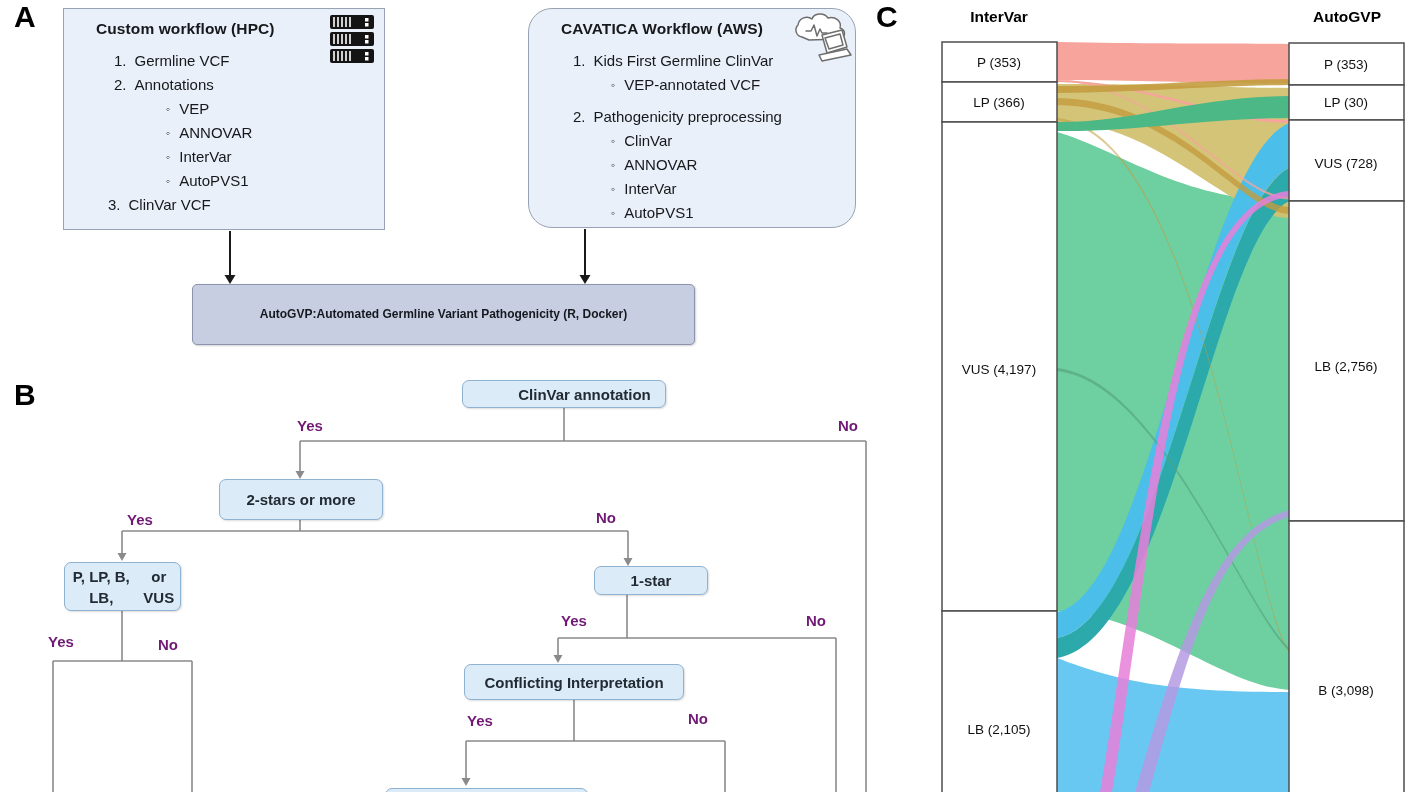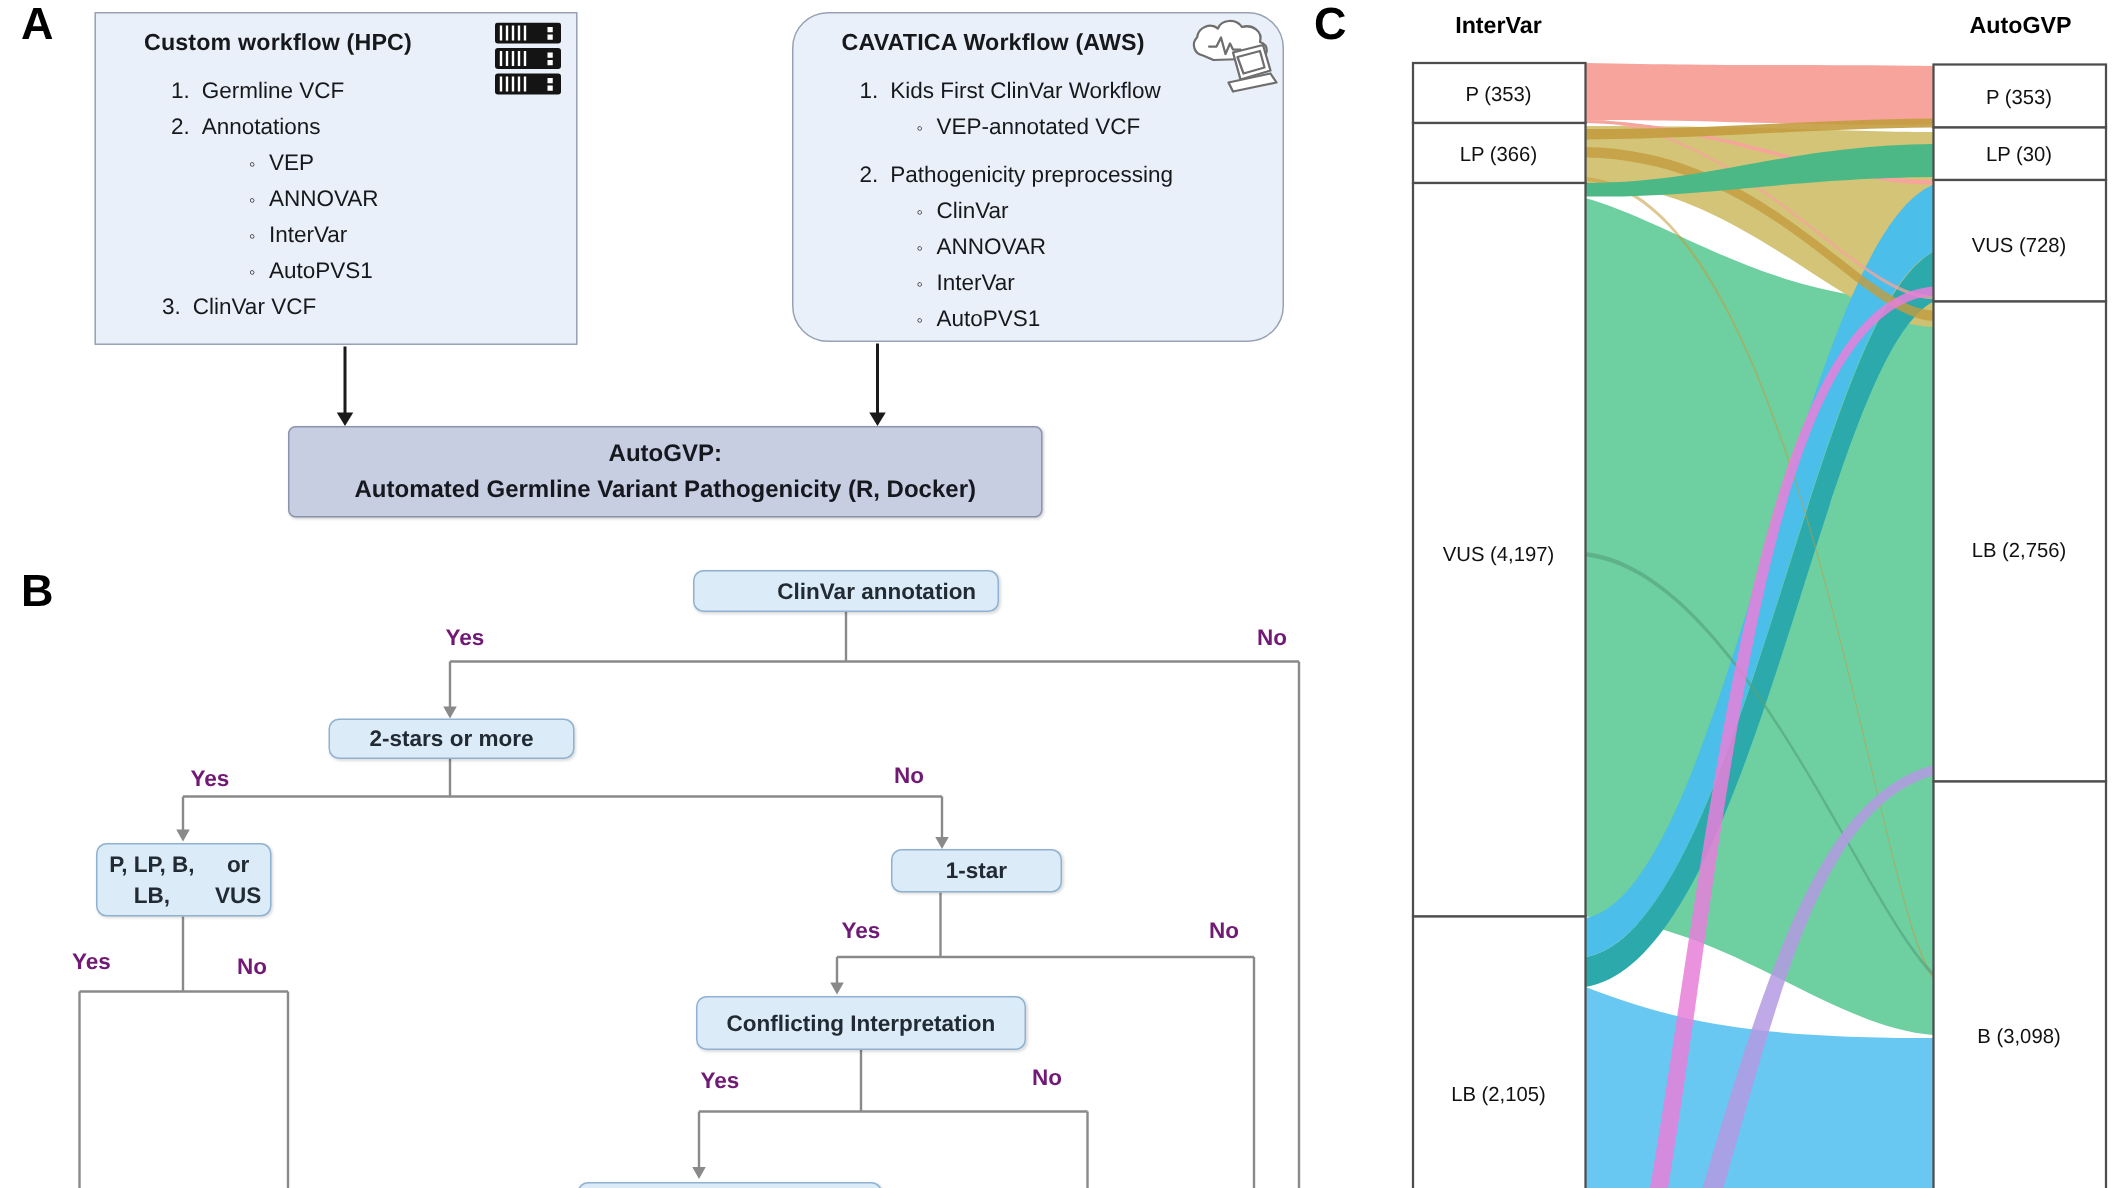--- a/index.html
+++ b/index.html
@@ -18,22 +18,22 @@
   .indent-b .wf-line{padding-left:12px;}
   .wf-sub{display:flex;gap:9px;line-height:24px;align-items:flex-start;}
   .indent-a .wf-sub{padding-left:70px;}
   .indent-b .wf-sub{padding-left:50px;}
   .wf-sub::before{content:"\25E6";font-size:12px;color:#222;}
   .gap-top{margin-top:8px;}
   .wf-icon{position:absolute;}
   
   .autogvp{position:absolute;left:192px;top:284px;width:503px;height:61px;background:#c8cee1;
            border:1.5px solid #8b94ad;border-radius:5px;box-sizing:border-box;display:flex;
-           flex-direction:column;align-items:center;justify-content:center;font-weight:700;
-           font-size:16px;color:#15191f;line-height:1.45;box-shadow:1px 1px 2px rgba(0,0,0,.18);}
+           flex-direction:row;align-items:center;justify-content:center;font-weight:700;
+           font-size:12px;color:#15191f;line-height:1.45;box-shadow:1px 1px 2px rgba(0,0,0,.18);}
   
   .b-box{position:absolute;background:#dcebf8;border:1.5px solid #8fb2d1;border-radius:7px;
          box-sizing:border-box;display:flex;align-items:center;justify-content:center;
          font-size:15px;font-weight:600;color:#222b33;box-shadow:1px 1px 2px rgba(0,0,0,.14);
          text-align:center;line-height:1.4;}
   .yn{position:absolute;font-size:15px;font-weight:700;color:#701a75;}
 </style>
 </head>
 <body>
 
@@ -174,21 +174,21 @@
         <path d="M13,28 C7,27 5,20 9,16 C10,9 18,6 23,10 C25,4 35,3 39,9 C46,7 53,12 51,19 C57,21 57,28 51,30 L20,31 Z" fill="#ffffff"></path>
         <path d="M17,22 h5 l3,-6 3,11 3,-7 2,4 h5"></path>
         <path d="M33,26 L53,21 L58,38 L38,44 Z" fill="#ffffff"></path>
         <path d="M36,29 L51,25 L54,36 L40,40 Z"></path>
         <path d="M30,46 L58,40 L62,46 L33,52 Z" fill="#ffffff"></path>
       </svg>
     </span>
     <div class="wf-list">
       <div class="wf-line">
         <span>1.</span>
-        <span>Kids First ClinVar Workflow</span>
+        <span>Kids First Germline ClinVar</span>
       </div>
       <div class="wf-sub">
           <span>VEP-annotated VCF</span>
         </div>
       <div class="wf-line gap-top">
         <span>2.</span>
         <span>Pathogenicity preprocessing</span>
       </div>
       <div class="wf-sub">
           <span>ClinVar</span>
@@ -204,21 +204,21 @@
         </div>
     </div>
   </div>
 
   <div class="autogvp">
     <div>AutoGVP:</div>
     <div>Automated Germline Variant Pathogenicity (R, Docker)</div>
   </div>
 
   <div class="b-box" style="left:462px;top:380px;width:204px;height:28px;padding-left:41px;">ClinVar annotation</div>
-  <div class="b-box" style="left:219px;top:479px;width:164px;height:27px;">2-stars or more</div>
+  <div class="b-box" style="left:219px;top:479px;width:164px;height:41px;">2-stars or more</div>
   <div class="b-box" style="left:64px;top:562px;width:117px;height:49px;flex-direction:row;">
     <div>P, LP, B, LB,</div>
     <div>or VUS</div>
   </div>
   <div class="b-box" style="left:594px;top:566px;width:114px;height:29px;">1-star</div>
   <div class="b-box" style="left:464px;top:664px;width:220px;height:36px;">Conflicting Interpretation</div>
   <div class="b-box" style="left:385px;top:788px;width:203px;height:14px;border-radius:7px 7px 0 0;"></div>
 
   <div class="yn" style="left:297px;top:417px;">Yes</div>
   <div class="yn" style="left:838px;top:417px;">No</div>

